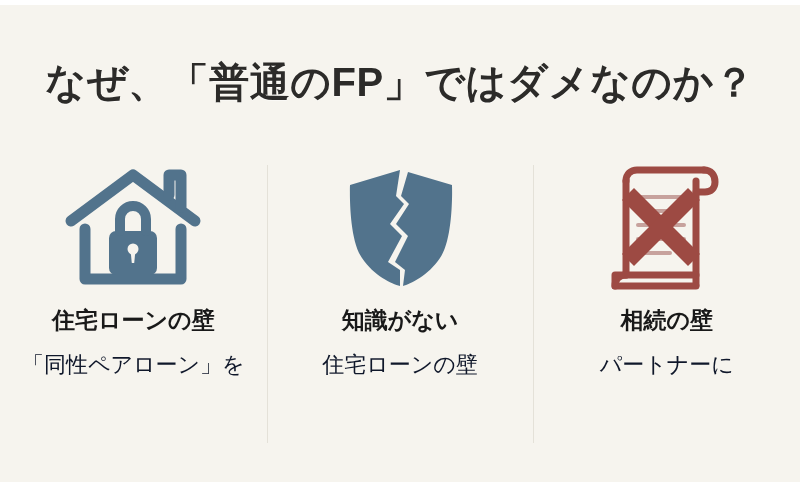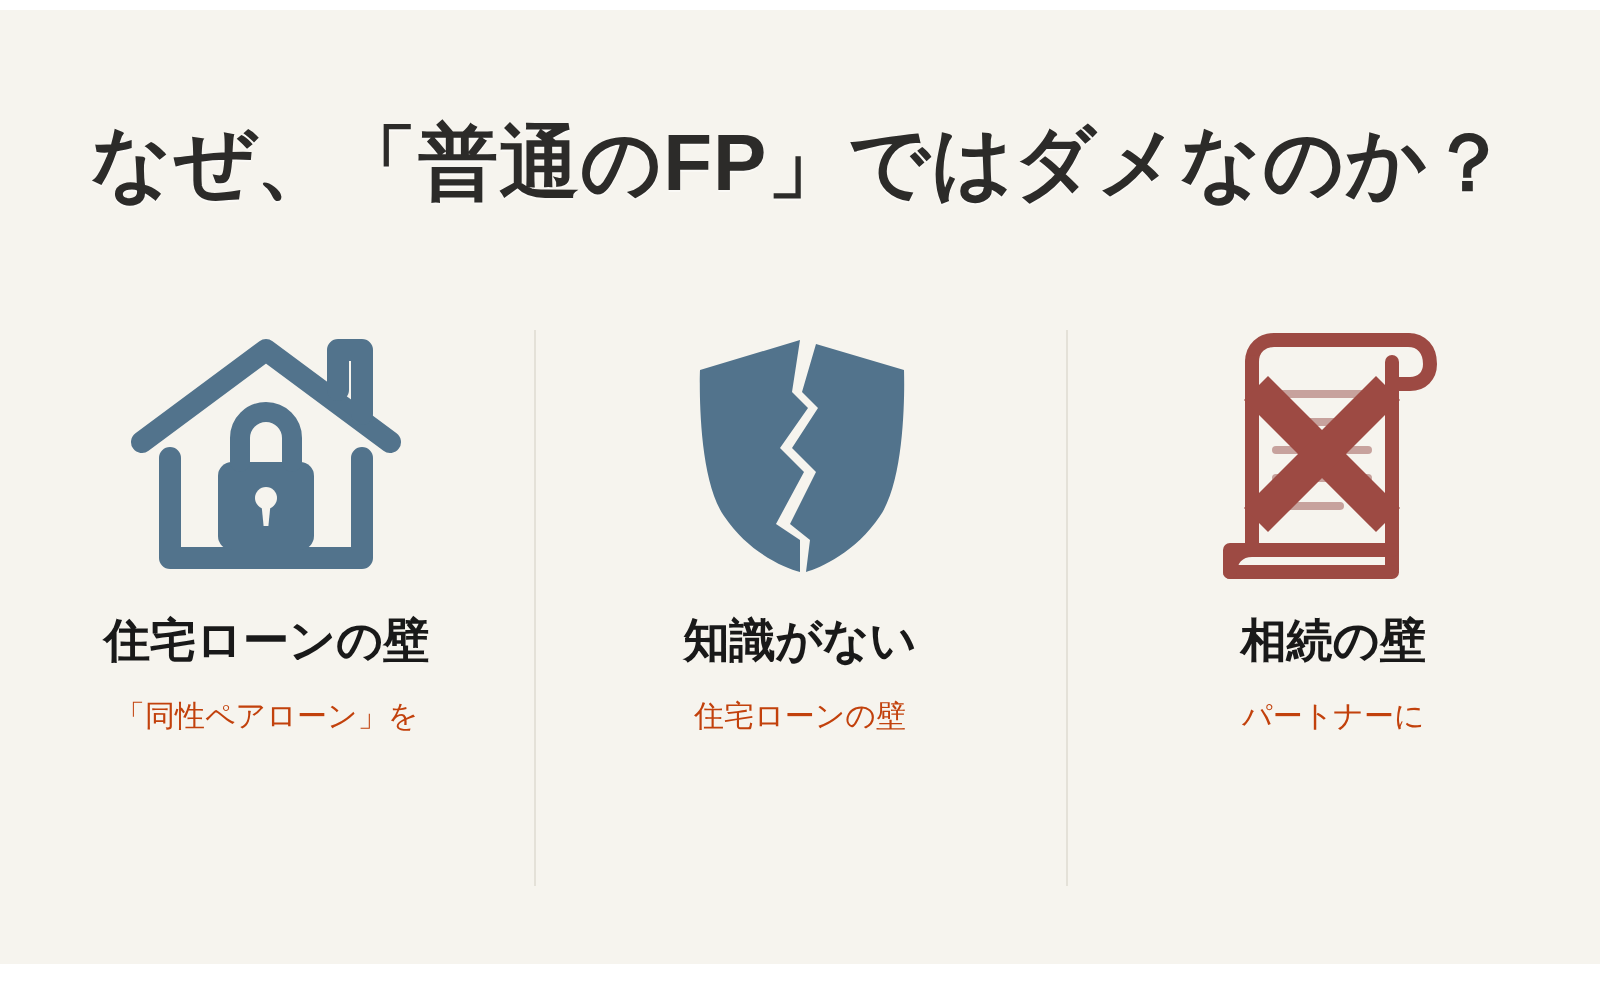--- a/index.html
+++ b/index.html
@@ -92,22 +92,22 @@
     color: #191919;
     font-size: 23px;
     font-weight: bold;
     line-height: 1.2;
     text-align: center;
     white-space: nowrap;
   }
 
   .col-body {
     margin-top: 13px;
-    color: #c2410c;
-    font-size: 15px;
+    color: #0f172a;
+    font-size: 22px;
     font-weight: normal;
     line-height: 1.52;
     text-align: center;
   }
   .col-body .line { display: block; white-space: nowrap; }
 </style>
 </head>
 <body>
 
 <div class="slide">

